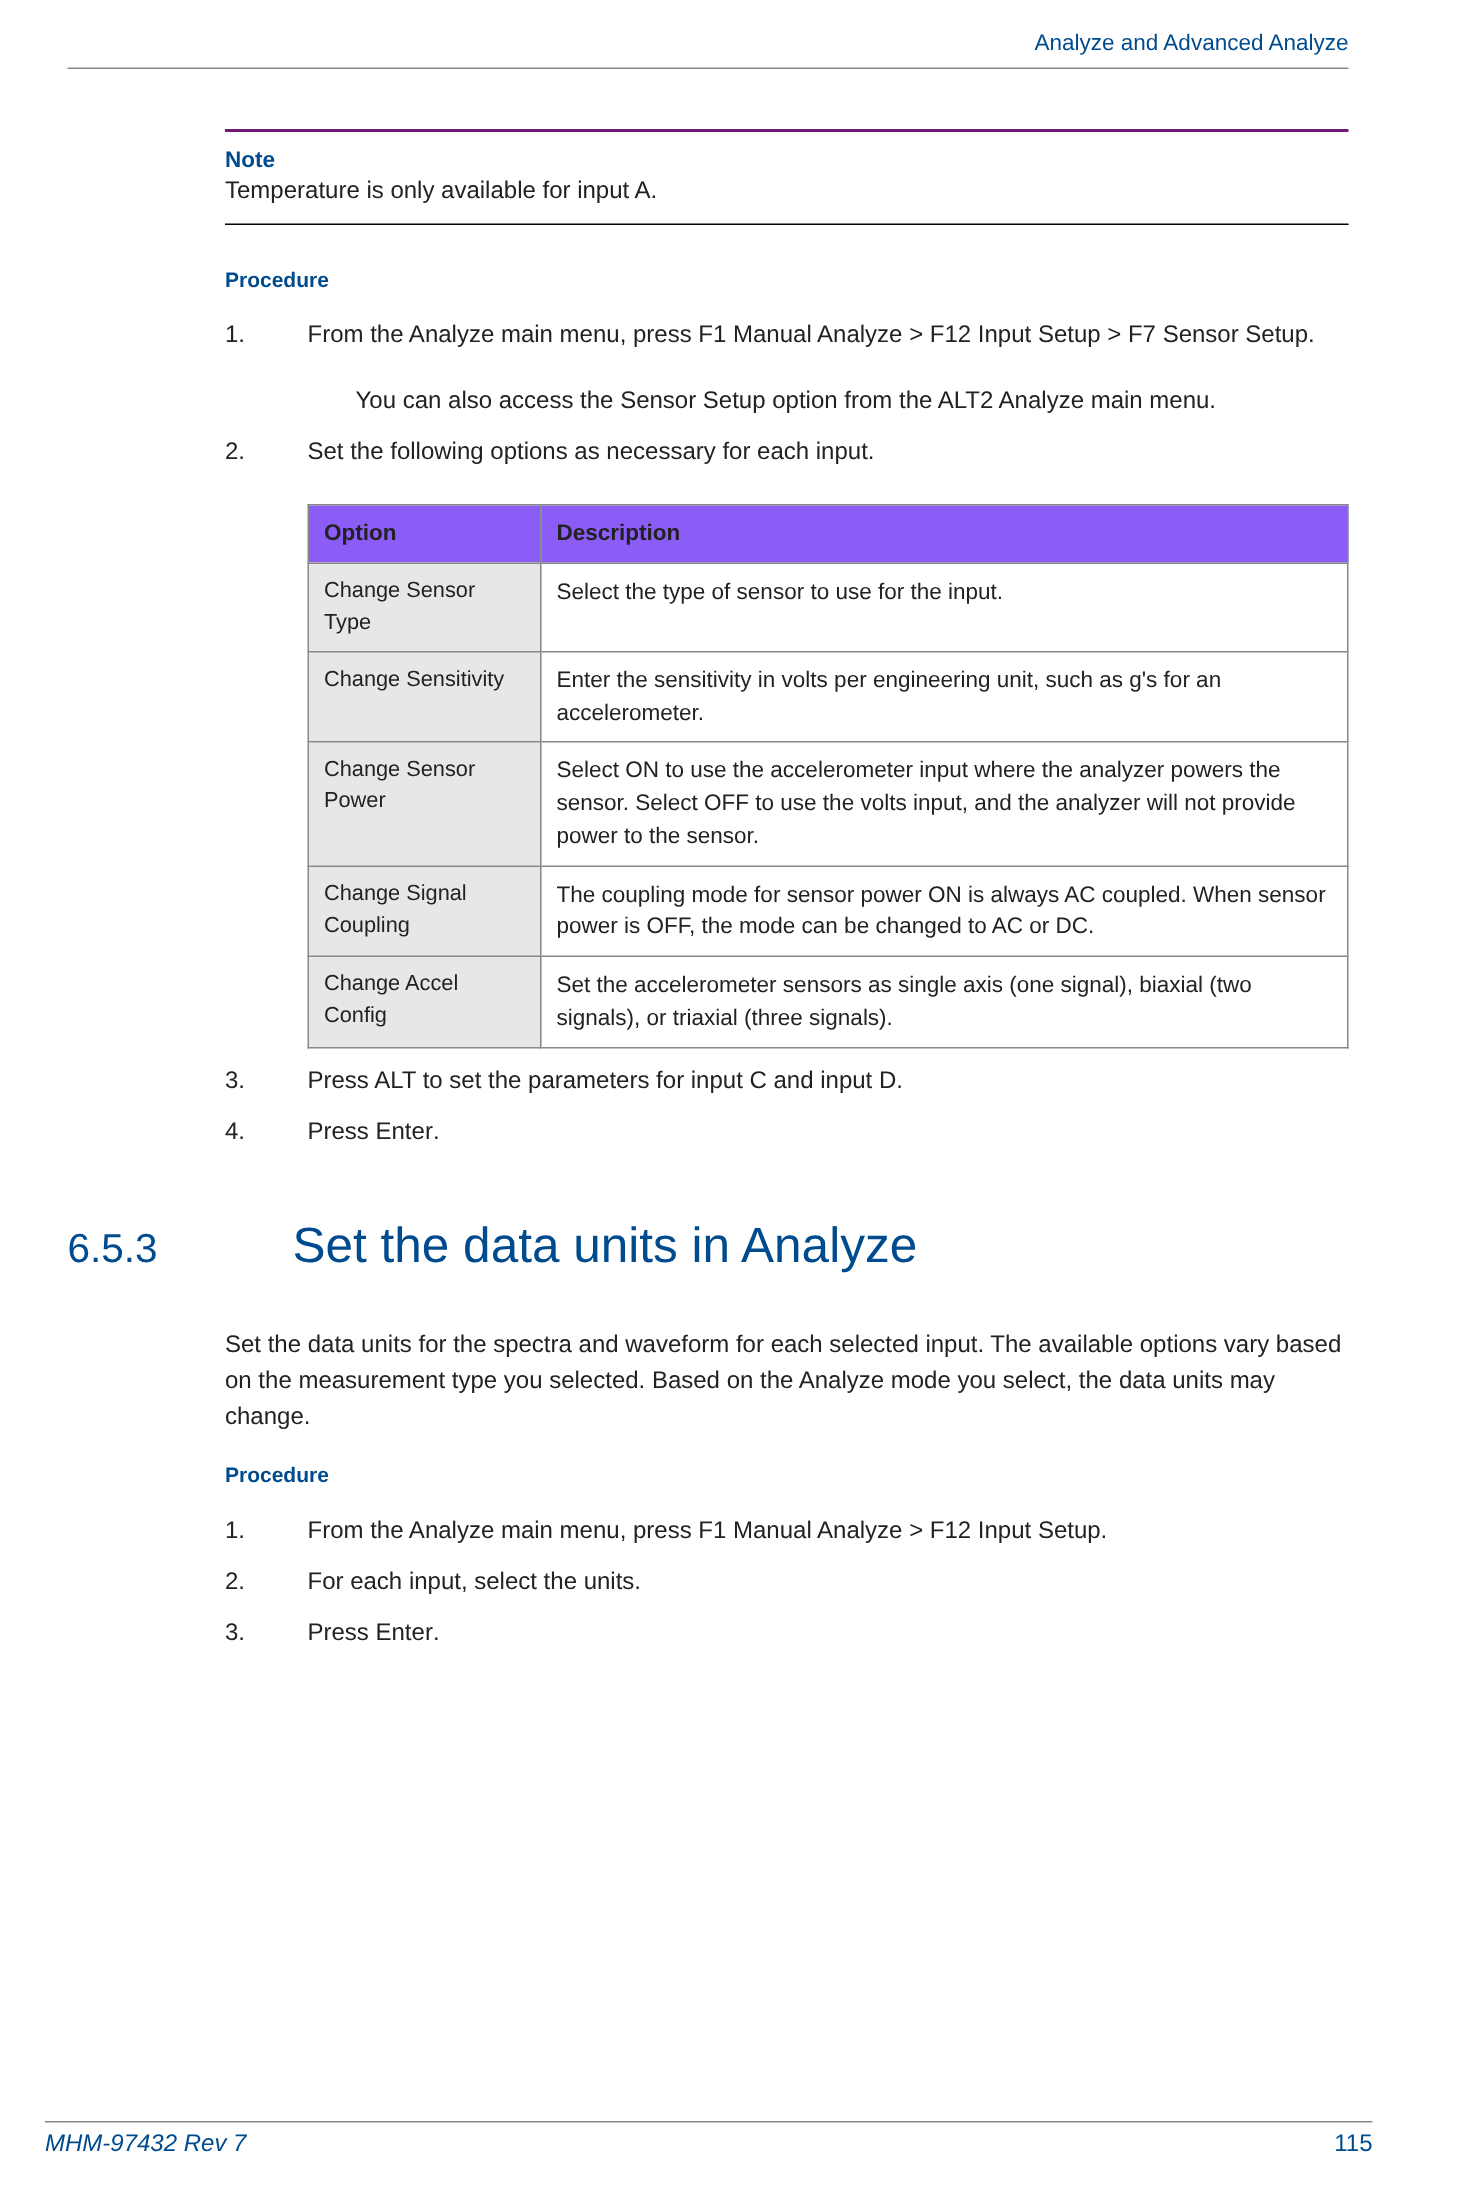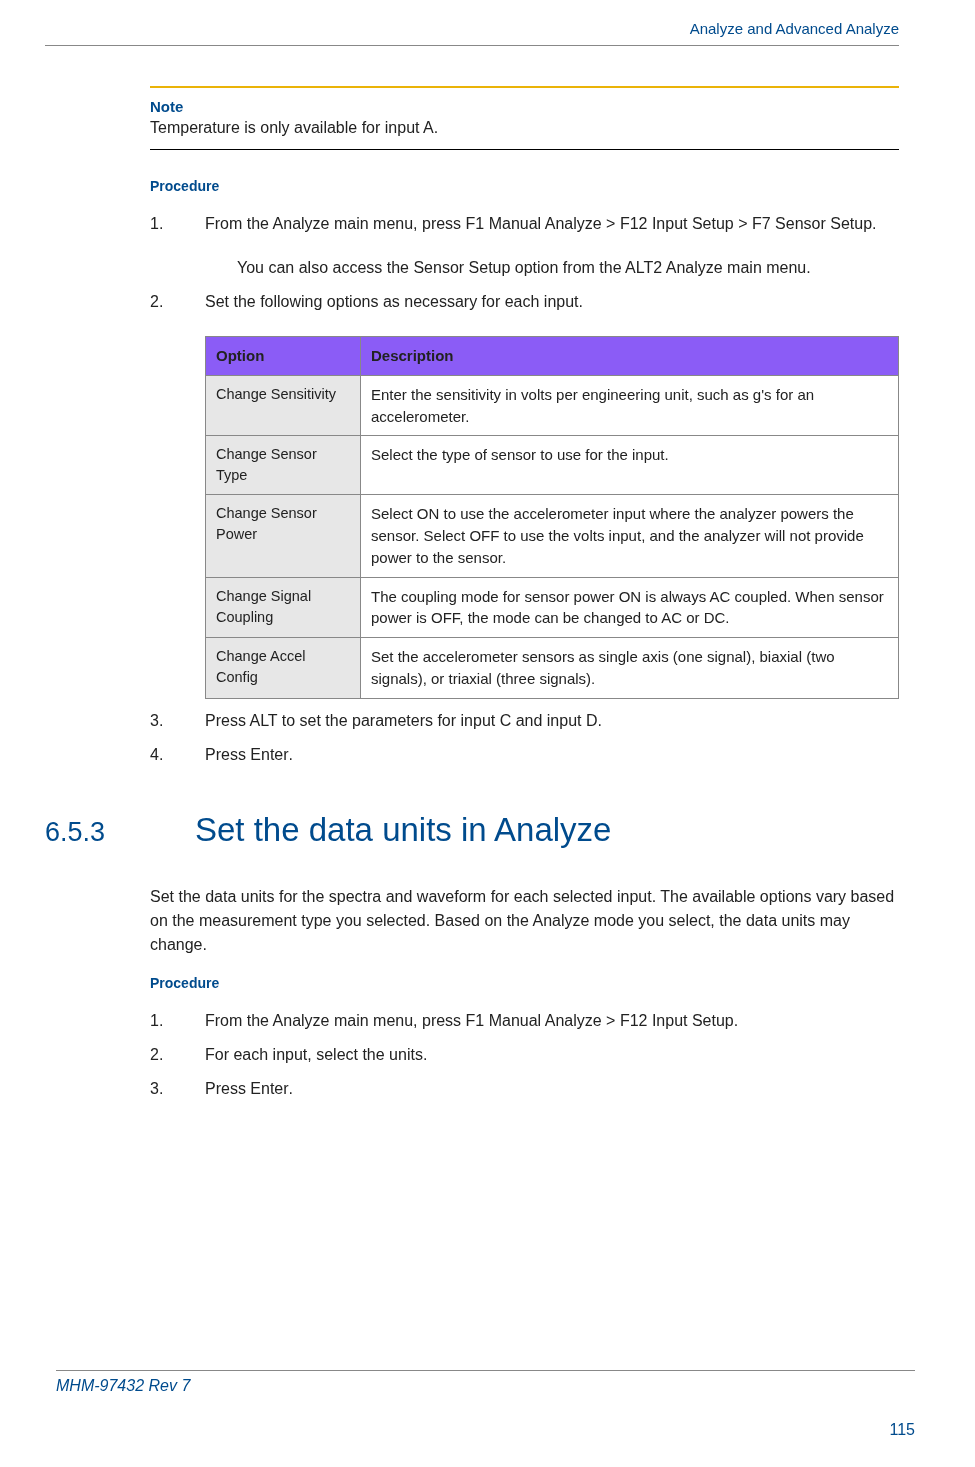--- a/index.html
+++ b/index.html
@@ -22,21 +22,21 @@
   }
   .header-rule {
     border: none;
     border-top: 1px solid #888;
     margin-bottom: 40px;
   }
   .content {
     margin-left: 105px;
   }
   .note-block {
-    border-top: 2px solid #eab308;
+    border-top: 2px solid #701a75;
     border-bottom: 1px solid #000;
     padding: 10px 0 12px 0;
     margin-bottom: 28px;
   }
   .note-label {
     color: #004B8D;
     font-weight: bold;
     font-size: 15px;
     margin-bottom: 4px;
   }
@@ -123,31 +123,31 @@
     font-size: 16px;
     line-height: 1.5;
     color: #222;
     margin-bottom: 18px;
     margin-top: 36px;
   }
   .ui-text { font-family: Arial, sans-serif; }
   .footer {
     position: absolute;
     bottom: 28px;
-    left: 56px;
+    left: 30px;
     right: 60px;
     border-top: 1px solid #888;
     padding-top: 6px;
     display: flex;
     justify-content: space-between;
     color: #004B8D;
     font-style: italic;
     font-size: 16px;
   }
-  .footer .page-num { font-style: normal; margin-top: 44px; }
+  .footer .page-num { font-style: normal; }
 </style>
 </head>
 <body>
 
 <div class="page">
   <div class="header-right">Analyze and Advanced Analyze</div>
   <hr class="header-rule">
 
   <div class="content">
     <div class="note-block">
@@ -168,26 +168,26 @@
         <span>Set the following options as necessary for each input.</span>
         <table class="options">
           <thead>
             <tr>
               <th>Option</th>
               <th>Description</th>
             </tr>
           </thead>
           <tbody>
             <tr>
+              <td class="opt-col">Change Sensor Type</td>
+              <td>Select the type of sensor to use for the input.</td>
+            </tr>
+            <tr>
               <td class="opt-col">Change Sensitivity</td>
               <td>Enter the sensitivity in volts per engineering unit, such as g's for an accelerometer.</td>
-            </tr>
-            <tr>
-              <td class="opt-col">Change Sensor Type</td>
-              <td>Select the type of sensor to use for the input.</td>
             </tr>
             <tr>
               <td class="opt-col">Change Sensor Power</td>
               <td>Select ON to use the accelerometer input where the analyzer powers the sensor. Select OFF to use the volts input, and the analyzer will not provide power to the sensor.</td>
             </tr>
             <tr>
               <td class="opt-col">Change Signal Coupling</td>
               <td>The coupling mode for sensor power ON is always AC coupled. When sensor power is OFF, the mode can be changed to AC or DC.</td>
             </tr>
             <tr>

